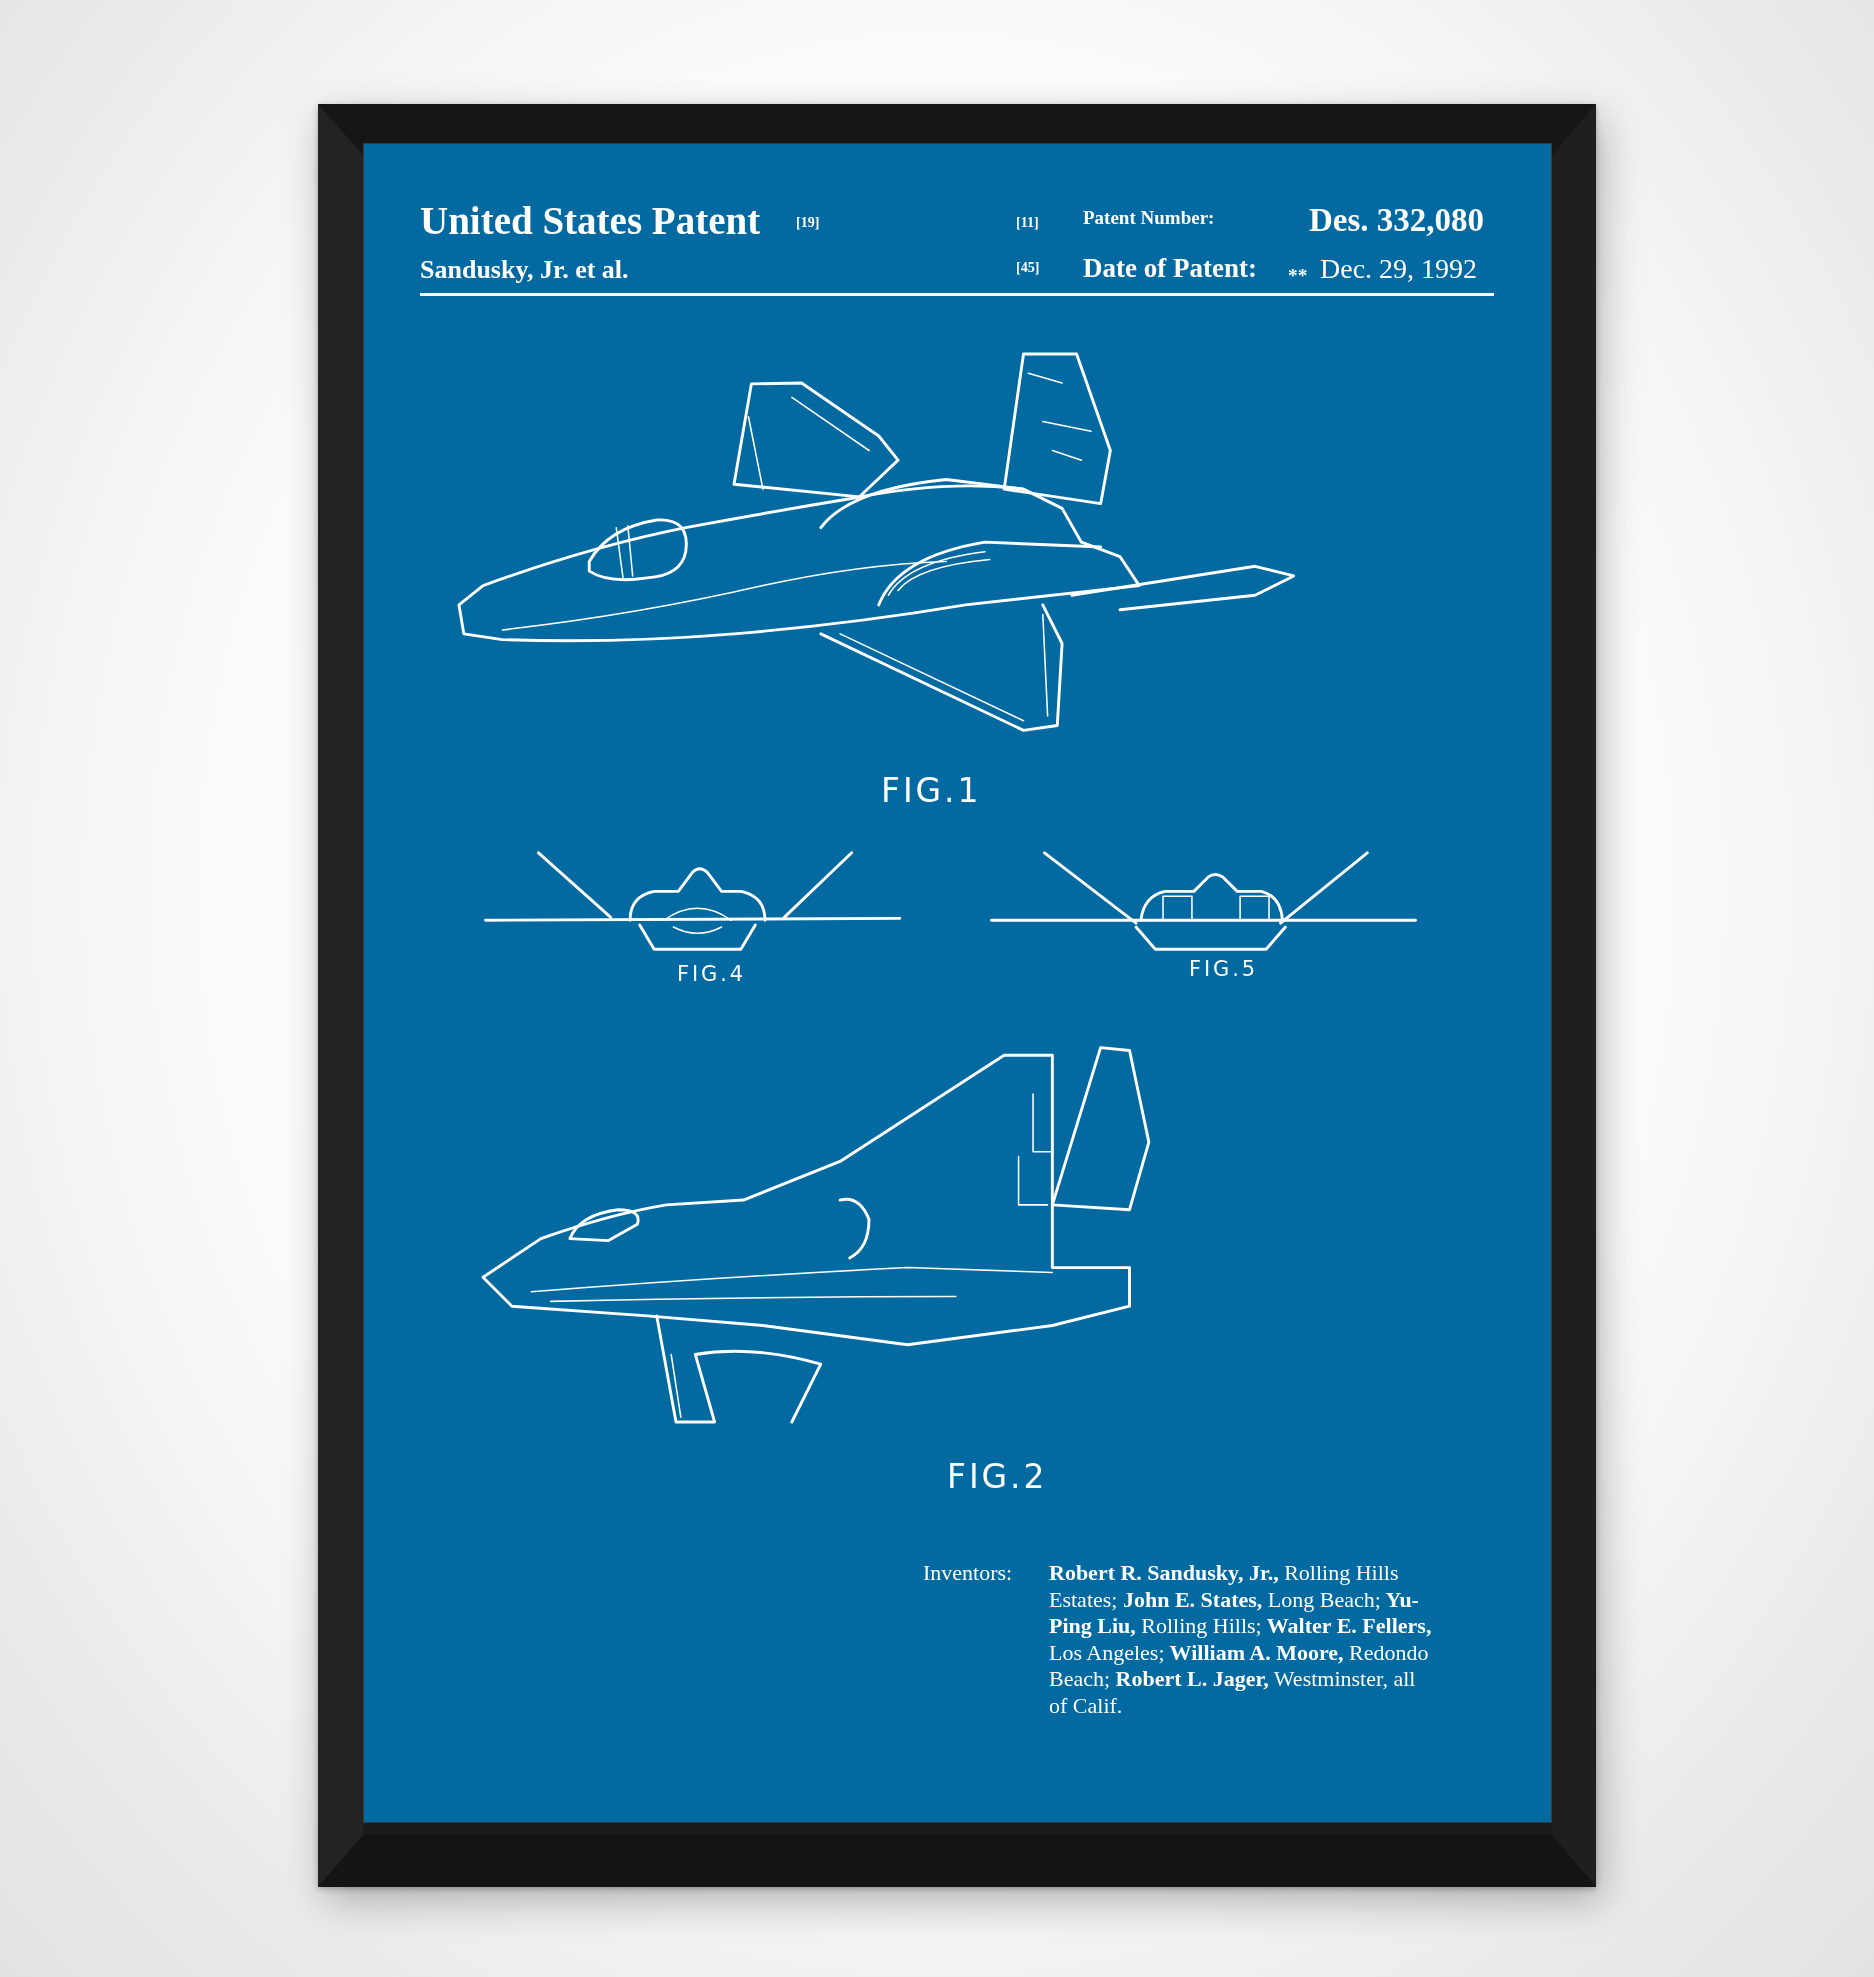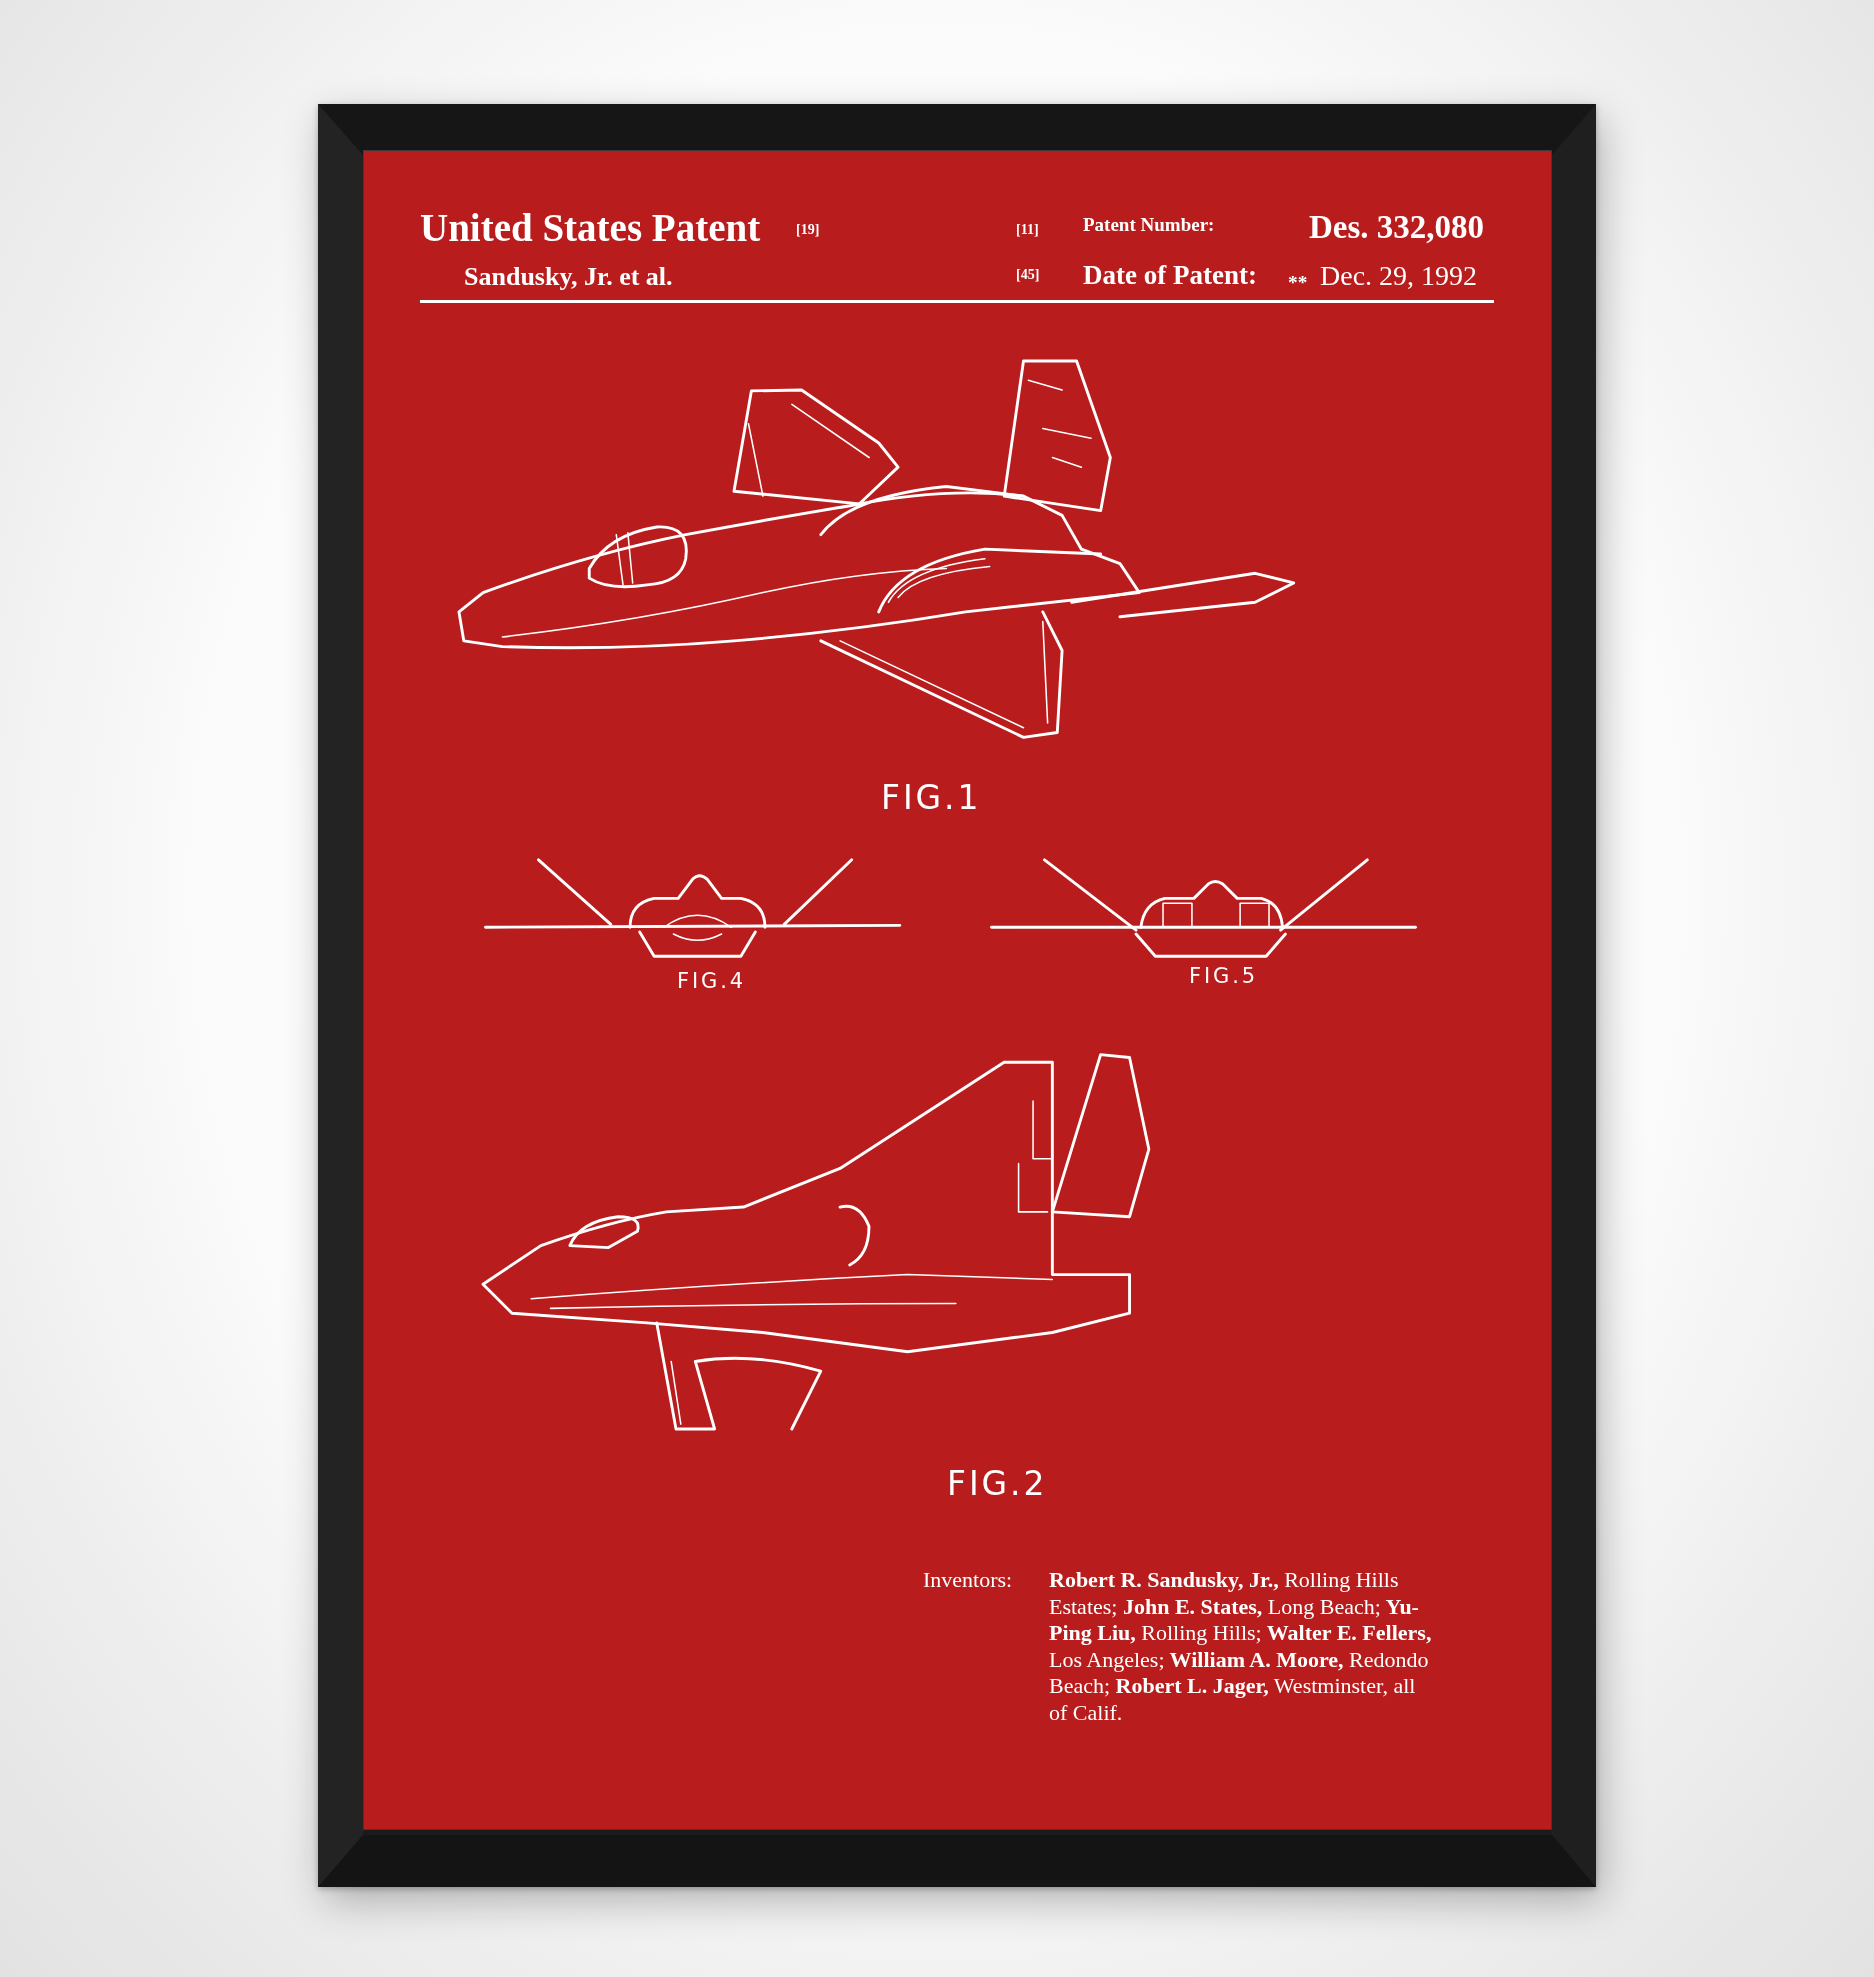--- a/index.html
+++ b/index.html
@@ -16,29 +16,29 @@
       position: absolute; left: 318px; top: 104px; width: 1278px; height: 1783px;
       background: #1b1b1b;
     }
     .bevel-top { position: absolute; left: 0; top: 0; width: 100%; height: 51px; background: #161616; }
     .bevel-bottom { position: absolute; left: 0; bottom: 0; width: 100%; height: 52px; background: #141414; }
     .bevel-left { position: absolute; left: 0; top: 0; width: 45px; height: 100%; background: #232323;
       clip-path: polygon(0 0, 100% 51px, 100% calc(100% - 52px), 0 100%); }
     .bevel-right { position: absolute; right: 0; top: 0; width: 44px; height: 100%; background: #1f1f1f;
       clip-path: polygon(0 51px, 100% 0, 100% 100%, 0 calc(100% - 52px)); }
     .print {
-      position: absolute; left: 363px; top: 150px; width: 1189px; height: 1680px;
-      background: #b91c1c; box-shadow: inset 0 0 0 1px #3a3a3a;
+      position: absolute; left: 363px; top: 143px; width: 1189px; height: 1680px;
+      background: #0369a1; box-shadow: inset 0 0 0 1px #3a3a3a;
       color: #fff;
     }
     .hdr { position: absolute; color: #fff; white-space: nowrap; }
     .title { left: 57px; top: 55px; font-size: 39px; font-weight: bold; }
     .code { font-size: 14px; font-weight: bold; }
     .c19 { left: 433px; top: 72px; }
-    .authors { left: 57px; top: 112px; font-size: 26px; font-weight: bold; margin-left: 44px; }
+    .authors { left: 57px; top: 112px; font-size: 26px; font-weight: bold; }
     .c11 { left: 653px; top: 72px; text-align: center; }
     .c45 { left: 653px; top: 117px; }
     .pn-label { left: 720px; top: 64px; font-size: 19px; font-weight: bold; }
     .pn-value { left: 946px; top: 59px; font-size: 33px; font-weight: bold; }
     .dp-label { left: 720px; top: 110px; font-size: 27px; font-weight: bold; }
     .stars { left: 925px; top: 122px; font-size: 19.3px; font-weight: bold; }
     .dp-value { left: 957px; top: 110px; font-size: 28px; font-weight: normal; }
     .rule { position: absolute; left: 57px; top: 150px; width: 1074px; height: 2.9px; background: #fff; }
 
     .figlabel { position: absolute; color: #fff; font-family: "DejaVu Sans", sans-serif; letter-spacing: 2.9px; }

